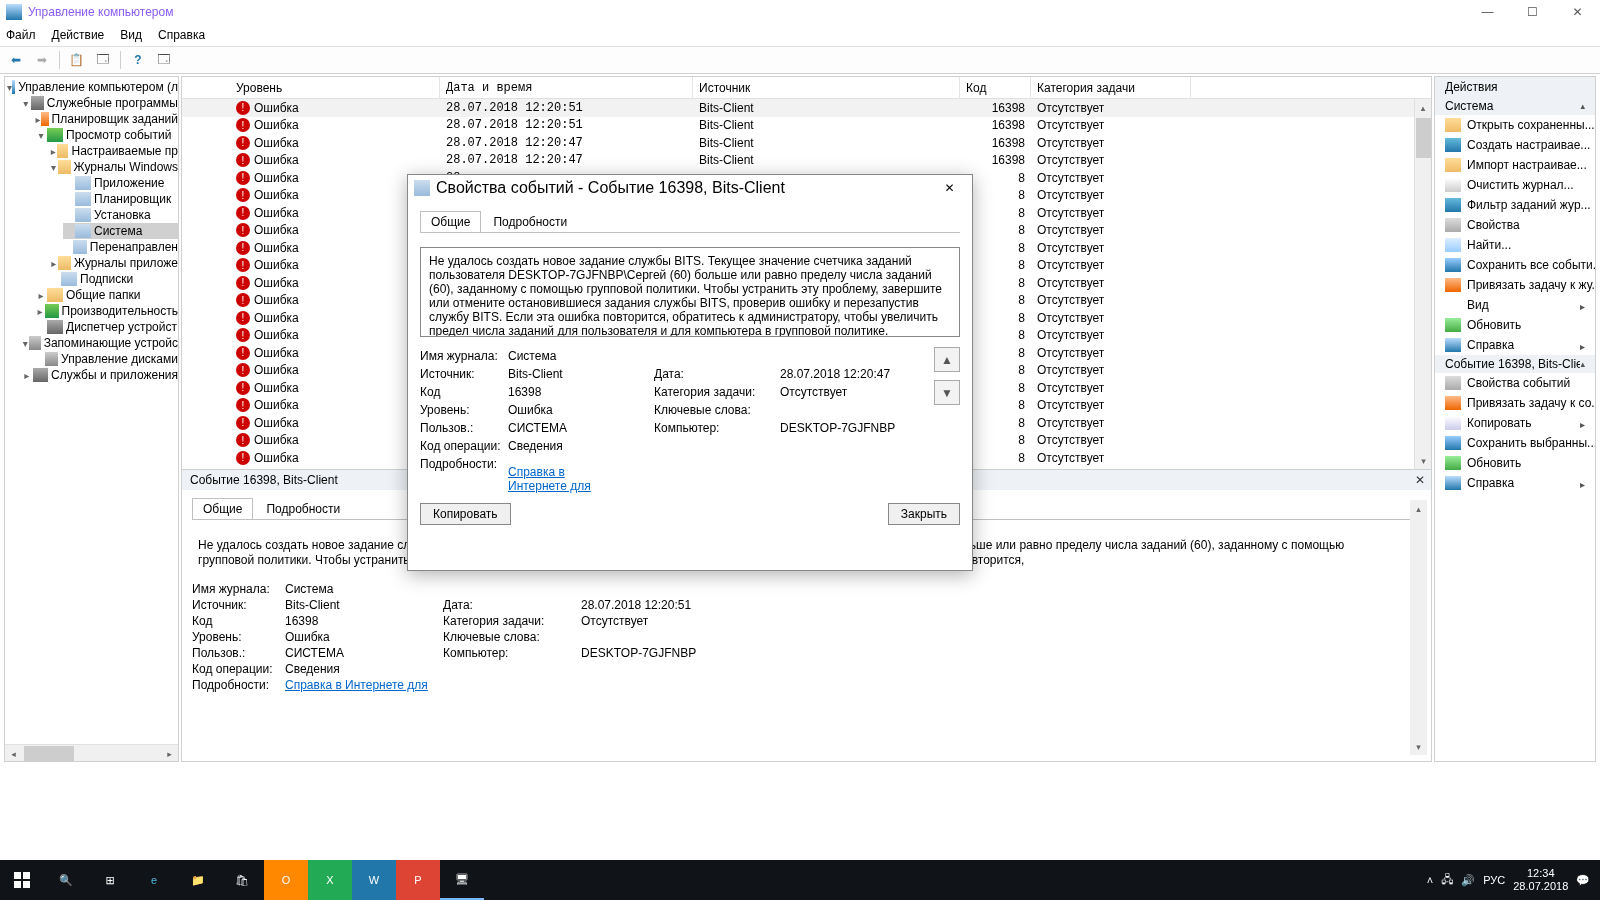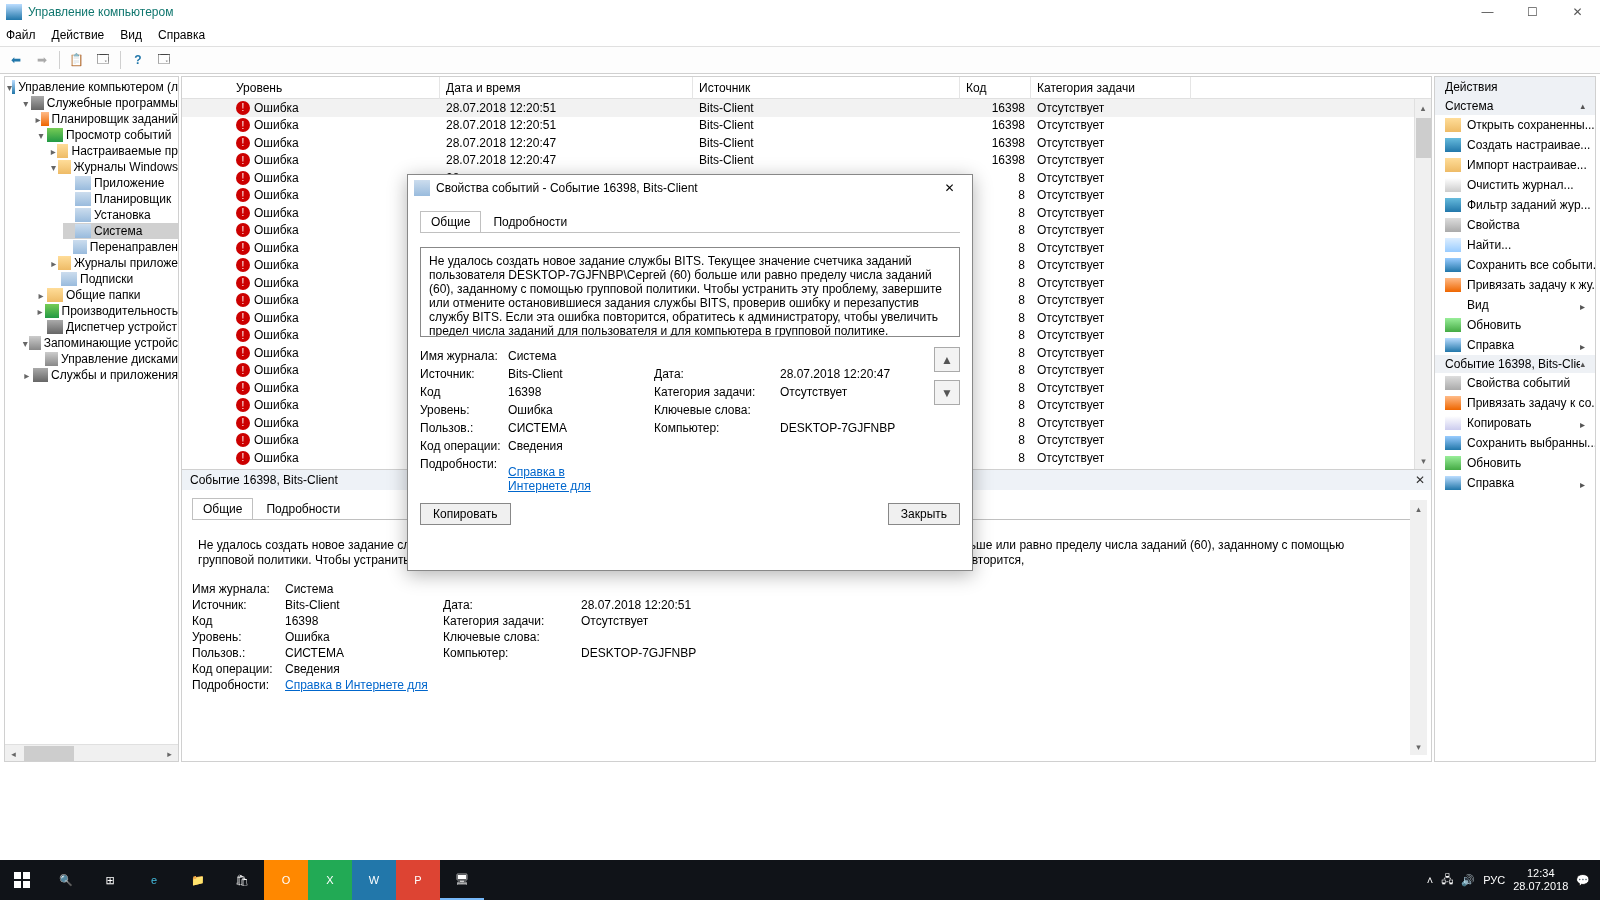--- a/index.html
+++ b/index.html
@@ -1,20 +1,20 @@
 <!DOCTYPE html>
 <html><head>
 <meta charset="utf-8">
 <style>
   * { box-sizing: border-box; font-family: "Segoe UI", Tahoma, sans-serif; }
   body { margin:0; padding:0; width:1600px; height:900px; overflow:hidden; background:#fff; font-size:12px; color:#000; }
   
   .titlebar { height:24px; background:#fff; display:flex; align-items:center; padding-left:6px; border-bottom:0; }
   .titlebar .icon { width:16px; height:16px; margin-right:6px; }
-  .titlebar .title { flex:1; color:#0f766e; }
+  .titlebar .title { flex:1; color:#8b5cf6; }
   .win-controls { display:flex; height:24px; }
   .win-controls > div { width:45px; display:flex; align-items:center; justify-content:center; color:#555; font-size:12px; }
   
   .menubar { height:22px; display:flex; align-items:center; padding-left:6px; gap:16px; font-size:12px; border-bottom:0px; }
   .menubar div { }
   
   .toolbar { height:28px; display:flex; align-items:center; border-top:1px solid #e0e0e0; border-bottom:1px solid #d0d0d0; padding-left:4px; gap:2px; background:#fdfdfd; }
   .toolbar .btn { width:24px; height:22px; display:flex; align-items:center; justify-content:center; border:1px solid transparent; }
   .toolbar .sep { width:1px; height:18px; background:#d0d0d0; margin:0 3px; }
   
@@ -33,21 +33,21 @@
   .tree-pane ul ul { padding-left:14px; }
   .mid-pane { flex:1; display:flex; flex-direction:column; margin:2px 2px 2px 0; border:1px solid #d0d0d0; overflow:hidden; }
   .grid-area { height:392px; display:flex; flex-direction:column; position:relative; }
   .grid-header { height:22px; display:flex; align-items:center; border-bottom:1px solid #e0e0e0; font-size:12px; background:#fff;}
   .grid-header > div { padding-left:6px; border-right:1px solid #e5e5e5; height:22px; line-height:22px; overflow:hidden;}
   .grid-rows { flex:1; overflow:hidden; }
   .grid-row { display:flex; height:17.5px; align-items:center; }
   .grid-row.selected { background:#f2f2f2; }
   .grid-row > div { padding-left:6px; overflow:hidden; white-space:nowrap; }
   .c-level { width:210px; display:flex; align-items:center;margin-left:48px; }
-  .c-date { width:253px; }
+  .c-date { width:253px;font-family:Liberation Mono, monospace; }
   .c-src { width:267px; }
   .c-code { width:71px; text-align:right; padding-right:6px;}
   .c-cat { width:160px; }
   .err-icon { width:14px; height:14px; border-radius:50%; background:#c00; display:inline-flex; align-items:center; justify-content:center; color:#fff; margin-right:4px; font-size:10px;}
   .grid-scroll-v { position:absolute; right:0; top:22px; bottom:0; width:17px; background:#f0f0f0; border-left:1px solid #e0e0e0;}
   .grid-scroll-v .arrow { height:17px; display:flex;align-items:center;justify-content:center;font-size:9px;color:#666;}
   .grid-scroll-v .thumb { width:15px; height:40px; background:#cdcdcd; margin-left:1px; margin-top:2px;}
   .preview-area { flex:1; border-top:1px solid #d0d0d0; display:flex; flex-direction:column; position:relative; }
   .preview-title { height:20px; background:#eef2f7; display:flex; align-items:center; padding-left:8px; font-size:12px;}
   .preview-title .x { margin-left:auto; width:18px; height:18px; display:flex;align-items:center;justify-content:center; font-size:12px; color:#333; margin-right:2px; }
@@ -65,21 +65,21 @@
   .actions-pane .hdr { background:#eef1f5; padding:3px 10px; font-size:12px; }
   .actions-pane .section { background:#eef1f5; padding:2px 10px; display:flex; align-items:center;}
   .actions-pane .section .sp { margin-left:auto; font-size:9px; color:#555; }
   .actions-pane .item { display:flex; align-items:flex-end; padding:3px 10px; font-size:12px; white-space:nowrap; overflow:hidden; }
   .actions-pane .item .ic { width:16px; height:14px; margin-right:6px; flex-shrink:0; }
   .actions-pane .item .arw { margin-left:auto; font-size:10px; color:#555;}
   
   .dialog { position:absolute; left:407px; top:100px; width:566px; height:397px; background:#fff; border:1px solid #888; box-shadow:0 4px 18px rgba(0,0,0,0.3); }
   .dialog .dlg-title { height:26px; display:flex; align-items:center; padding-left:6px; background:#fff;}
   .dialog .dlg-title .icon { width:16px; height:16px; margin-right:6px; }
-  .dialog .dlg-title .t { flex:1; font-size:12px;}
+  .dialog .dlg-title .t { flex:1; font-size:16px;}
   .dialog .dlg-title .x { width:45px; height:24px; display:flex;align-items:center;justify-content:center; }
   .dialog .dlg-body { padding:6px 12px 10px 12px; }
   .dialog .dtabs { display:flex; border-bottom:1px solid #c0c0c0; margin-top:4px;}
   .dialog .dtab { padding:3px 10px; border:1px solid #c0c0c0; border-bottom:0; background:#fff; font-size:12px; margin-right:1px;}
   .dialog .dtab.inactive { border-color:transparent; }
   .dialog .msgbox { border:1px solid #888; padding:6px 8px; margin-top:14px; font-size:12px; line-height:14px; height:90px; overflow:hidden;}
   .dialog .kv2 { display:grid; grid-template-columns:82px 140px 120px 150px; gap:4px 6px; font-size:12px; margin-top:12px; position:relative;}
   .dialog .updown { position:absolute; right:10px; top:172px; width:28px; }
   .dialog .updown .ud { width:26px; height:25px; border:1px solid #aaa; background:#f3f3f3; display:flex;align-items:center;justify-content:center; margin-bottom:8px; font-size:12px; color:#555;}
   .dialog .btnrow { display:flex; padding:0 12px 10px 12px; }

